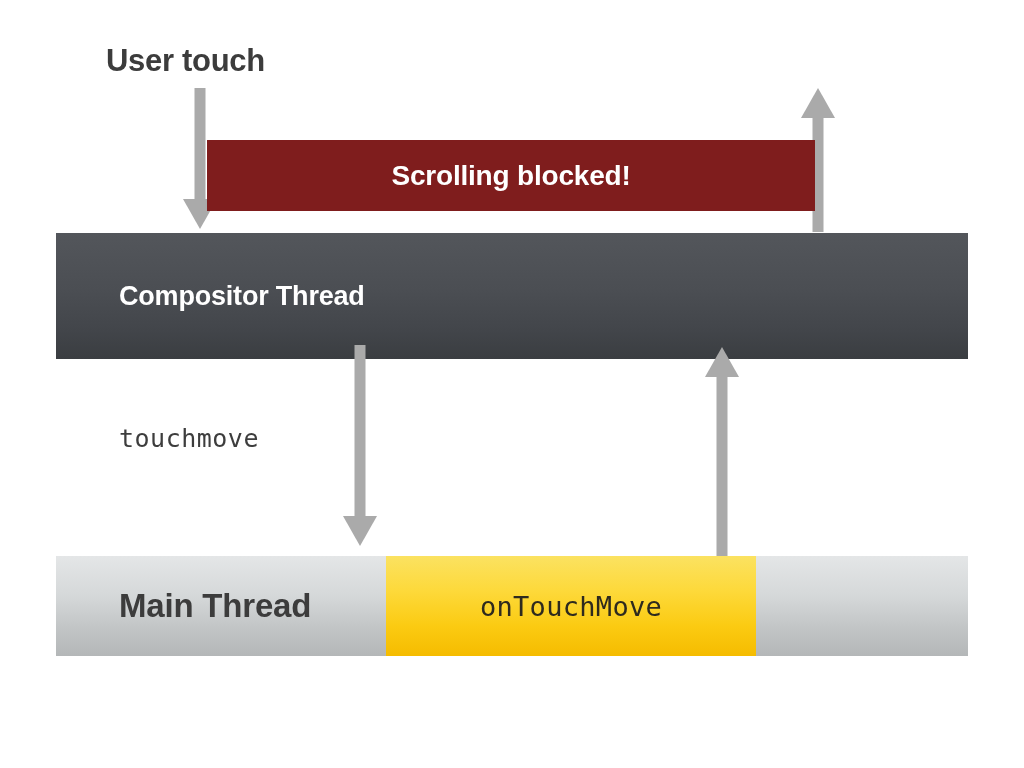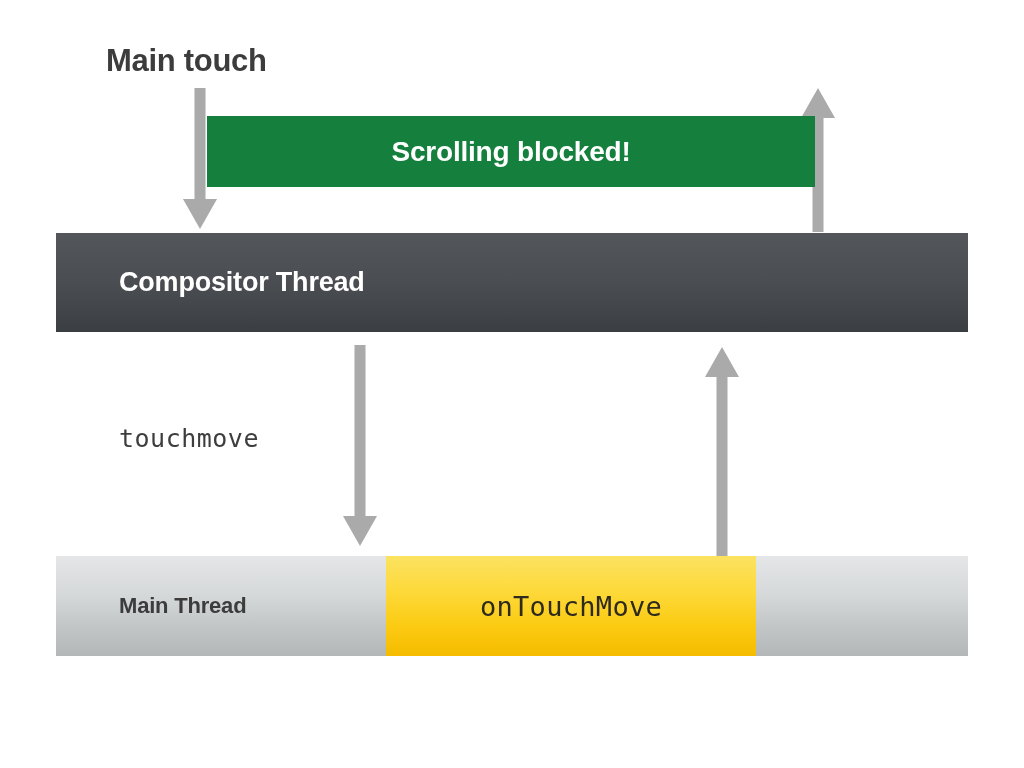--- a/index.html
+++ b/index.html
@@ -52,31 +52,31 @@
   #arrow-touchmove .stem { top:0; height:171px; }
   #arrow-touchmove .head { top:171px; }
 
   
   #arrow-return { left:705px; top:347px; width:34px; height:209px; }
   #arrow-return .head { top:0; }
   #arrow-return .stem { top:29px; height:180px; }
 
   
   #blocked-bar {
-    position:absolute; left:207px; top:116px; width:608px; height:71px;
-    background:#15803d;
+    position:absolute; left:207px; top:140px; width:608px; height:71px;
+    background:#7f1d1d;
     display:flex; align-items:center; justify-content:center;
   }
   #blocked-bar-label {
     color:#ffffff; font-weight:bold; font-size:28px; letter-spacing:-0.2px;
   }
 
   
   #compositor-bar {
-    position:absolute; left:56px; top:233px; width:912px; height:99px;
+    position:absolute; left:56px; top:233px; width:912px; height:126px;
     background:linear-gradient(to bottom, #53565b 0%, #4b4e53 45%, #43464b 75%, #3a3d41 100%);
     display:flex; align-items:center;
   }
   #compositor-bar-label {
     color:#ffffff; font-weight:bold; font-size:27px; padding-left:63px; letter-spacing:-0.2px;
   }
 
   
   #touchmove-label {
     position:absolute; left:119px; top:424px;
@@ -85,21 +85,21 @@
   }
 
   
   #mainthread-bar {
     position:absolute; left:56px; top:556px; width:912px; height:100px;
     background:linear-gradient(to bottom, #e4e6e7 0%, #d5d8d9 40%, #c3c6c7 70%, #b4b7b8 100%);
   }
   #mainthread-bar-label {
     position:absolute; left:63px; top:0; height:100%;
     display:flex; align-items:center;
-    color:#3c3c3c; font-weight:bold; font-size:22px; letter-spacing:-0.2px;
+    color:#3c3c3c; font-weight:bold; font-size:33px; letter-spacing:-0.2px;
   }
   #ontouchmove-block {
     position:absolute; left:302px; top:0; width:370px; height:100%;
     background:linear-gradient(to bottom, #fbe261 0%, #fdd93a 35%, #fbcb12 70%, #f5bc00 100%);
     display:flex; align-items:center; justify-content:center;margin-left:28px;
   }
   #ontouchmove-label {
     font-family:"DejaVu Sans Mono","Liberation Mono", monospace;
     font-size:27px; color:#2e2a1e; letter-spacing:0.3px;
   }
@@ -120,21 +120,21 @@
   #dimension-50ms-label {
     position:absolute; left:0; right:0; top:-9px;
     text-align:center; font-size:34px; color:#333333; letter-spacing:-0.5px;
   }
 </style>
 </head>
 <body>
 
 <div id="stage">
 
-  <div class="toplabel" id="user-touch-label">Main touch</div>
+  <div class="toplabel" id="user-touch-label">User touch</div>
 
 
   <div class="varrow down" id="arrow-user-touch">
     <div class="stem"></div>
     <div class="head"></div>
   </div>
 
   <div class="varrow up" id="arrow-commit-gpu">
     <div class="head"></div>
     <div class="stem"></div>

